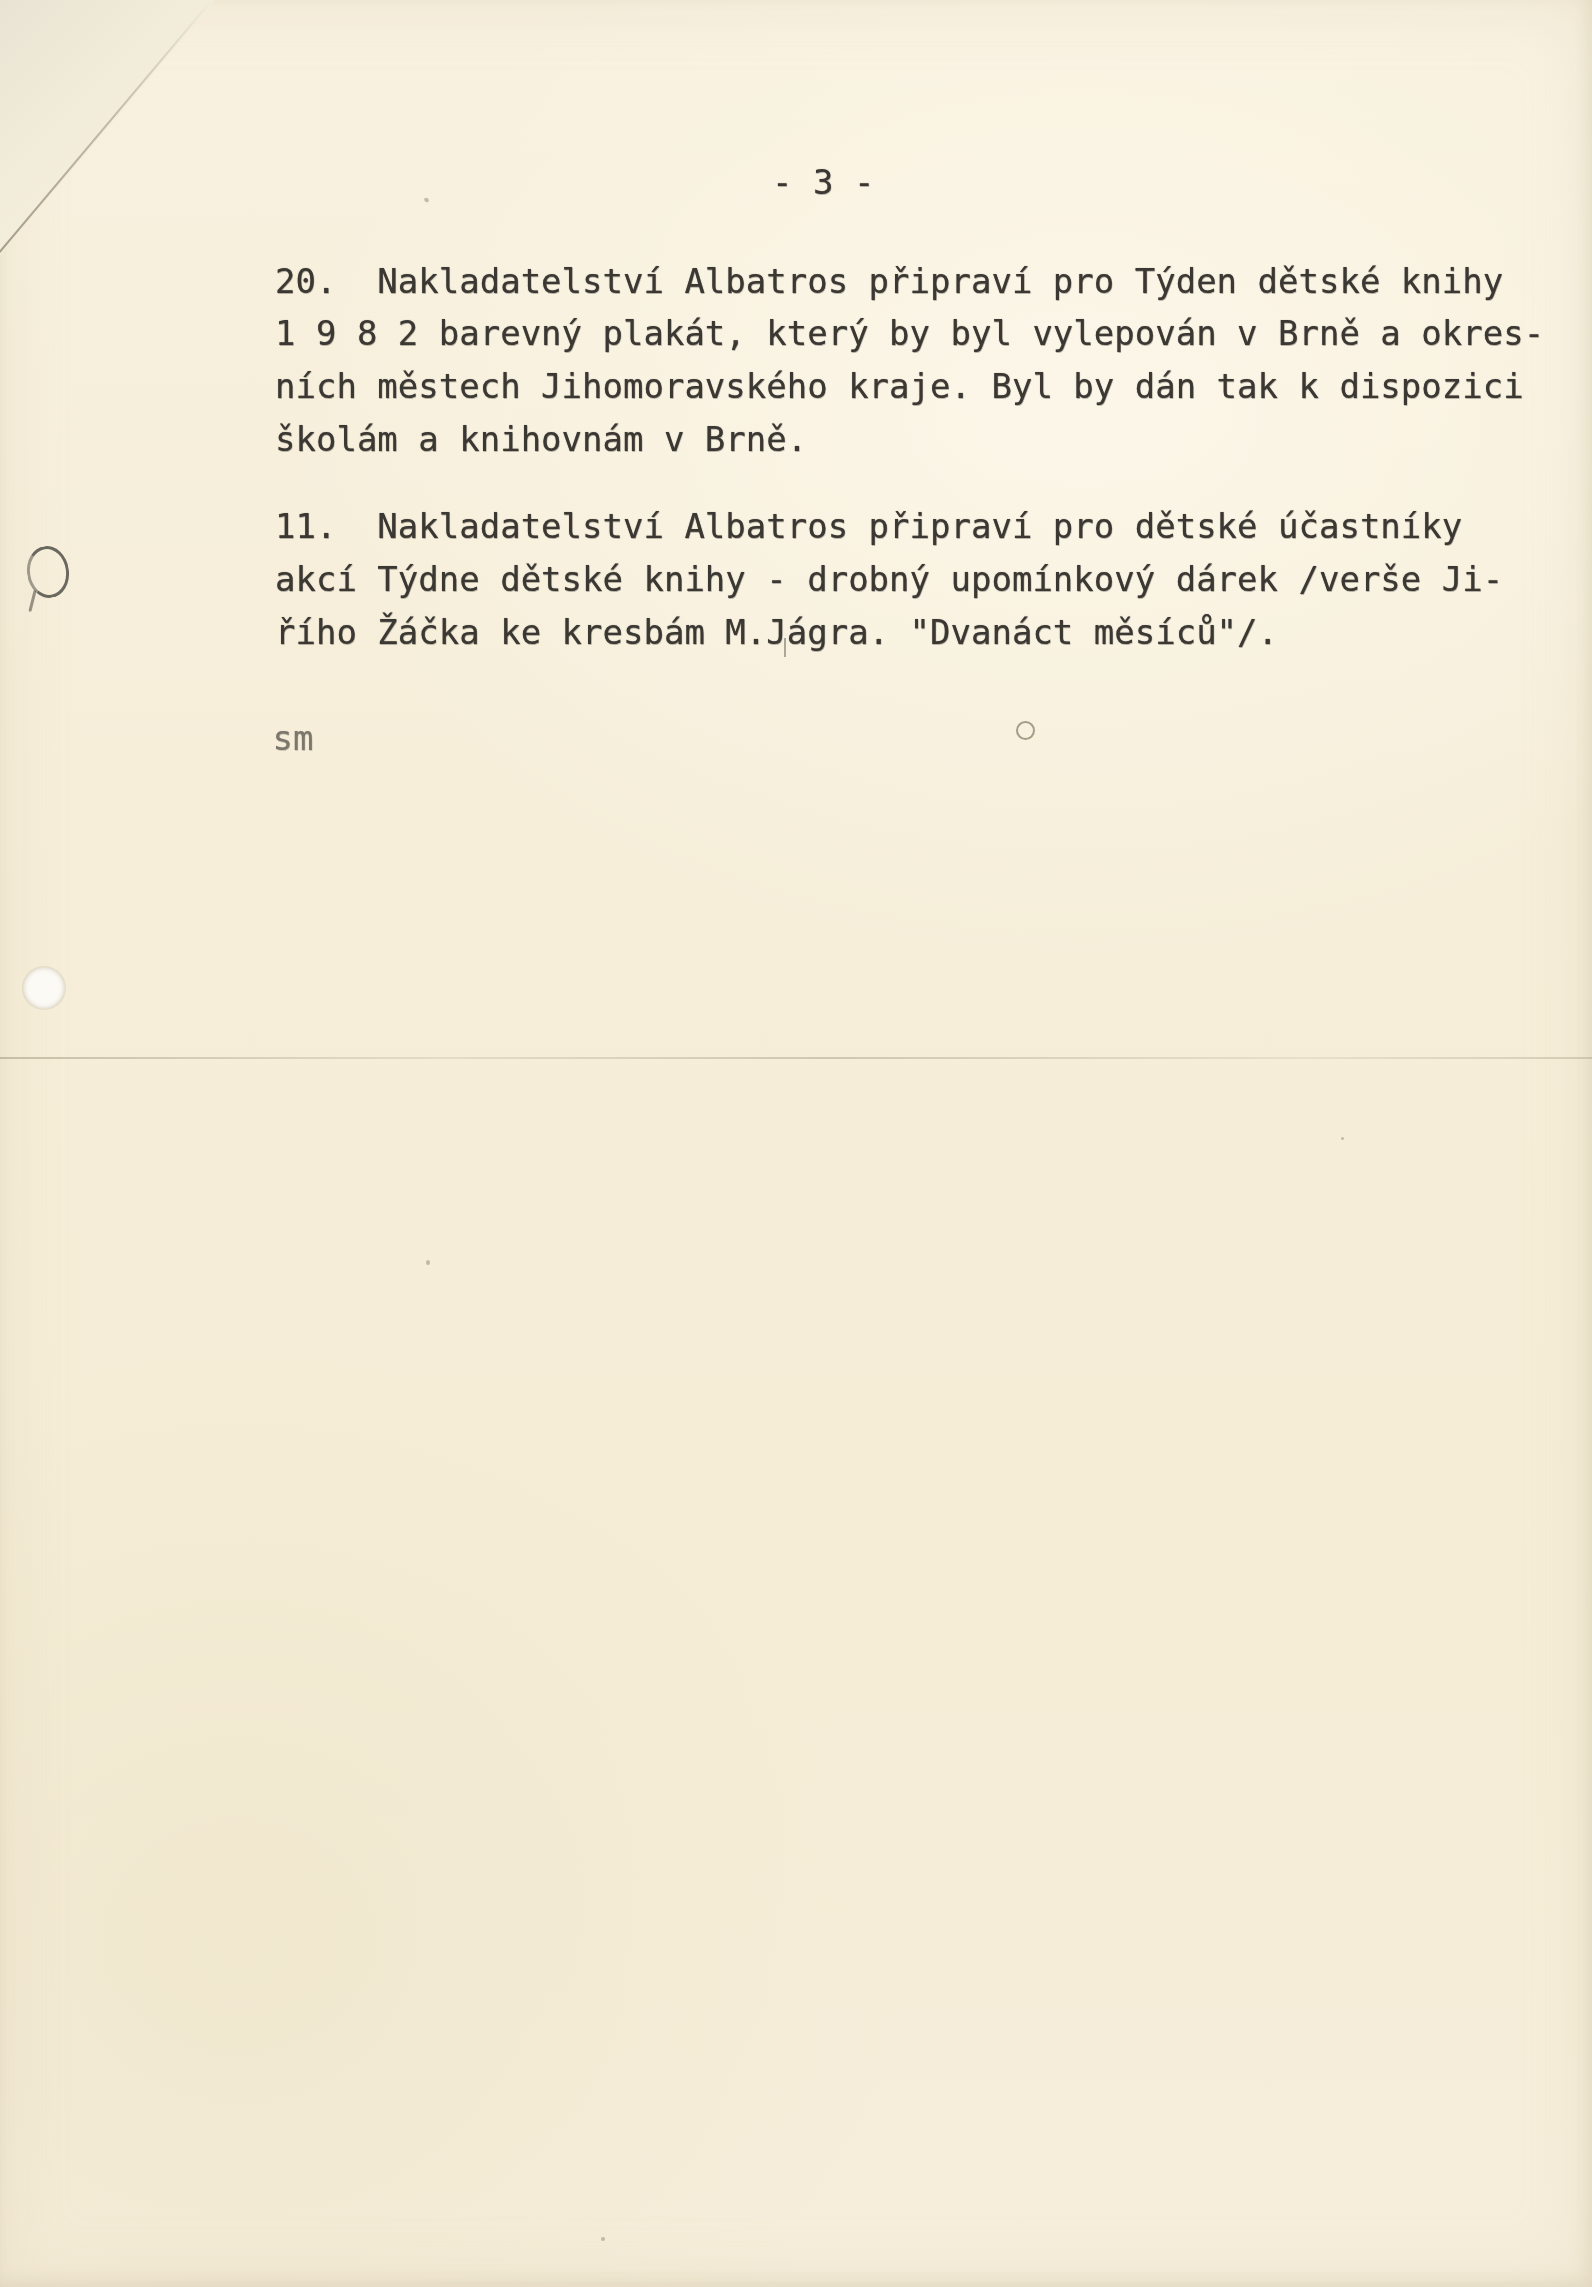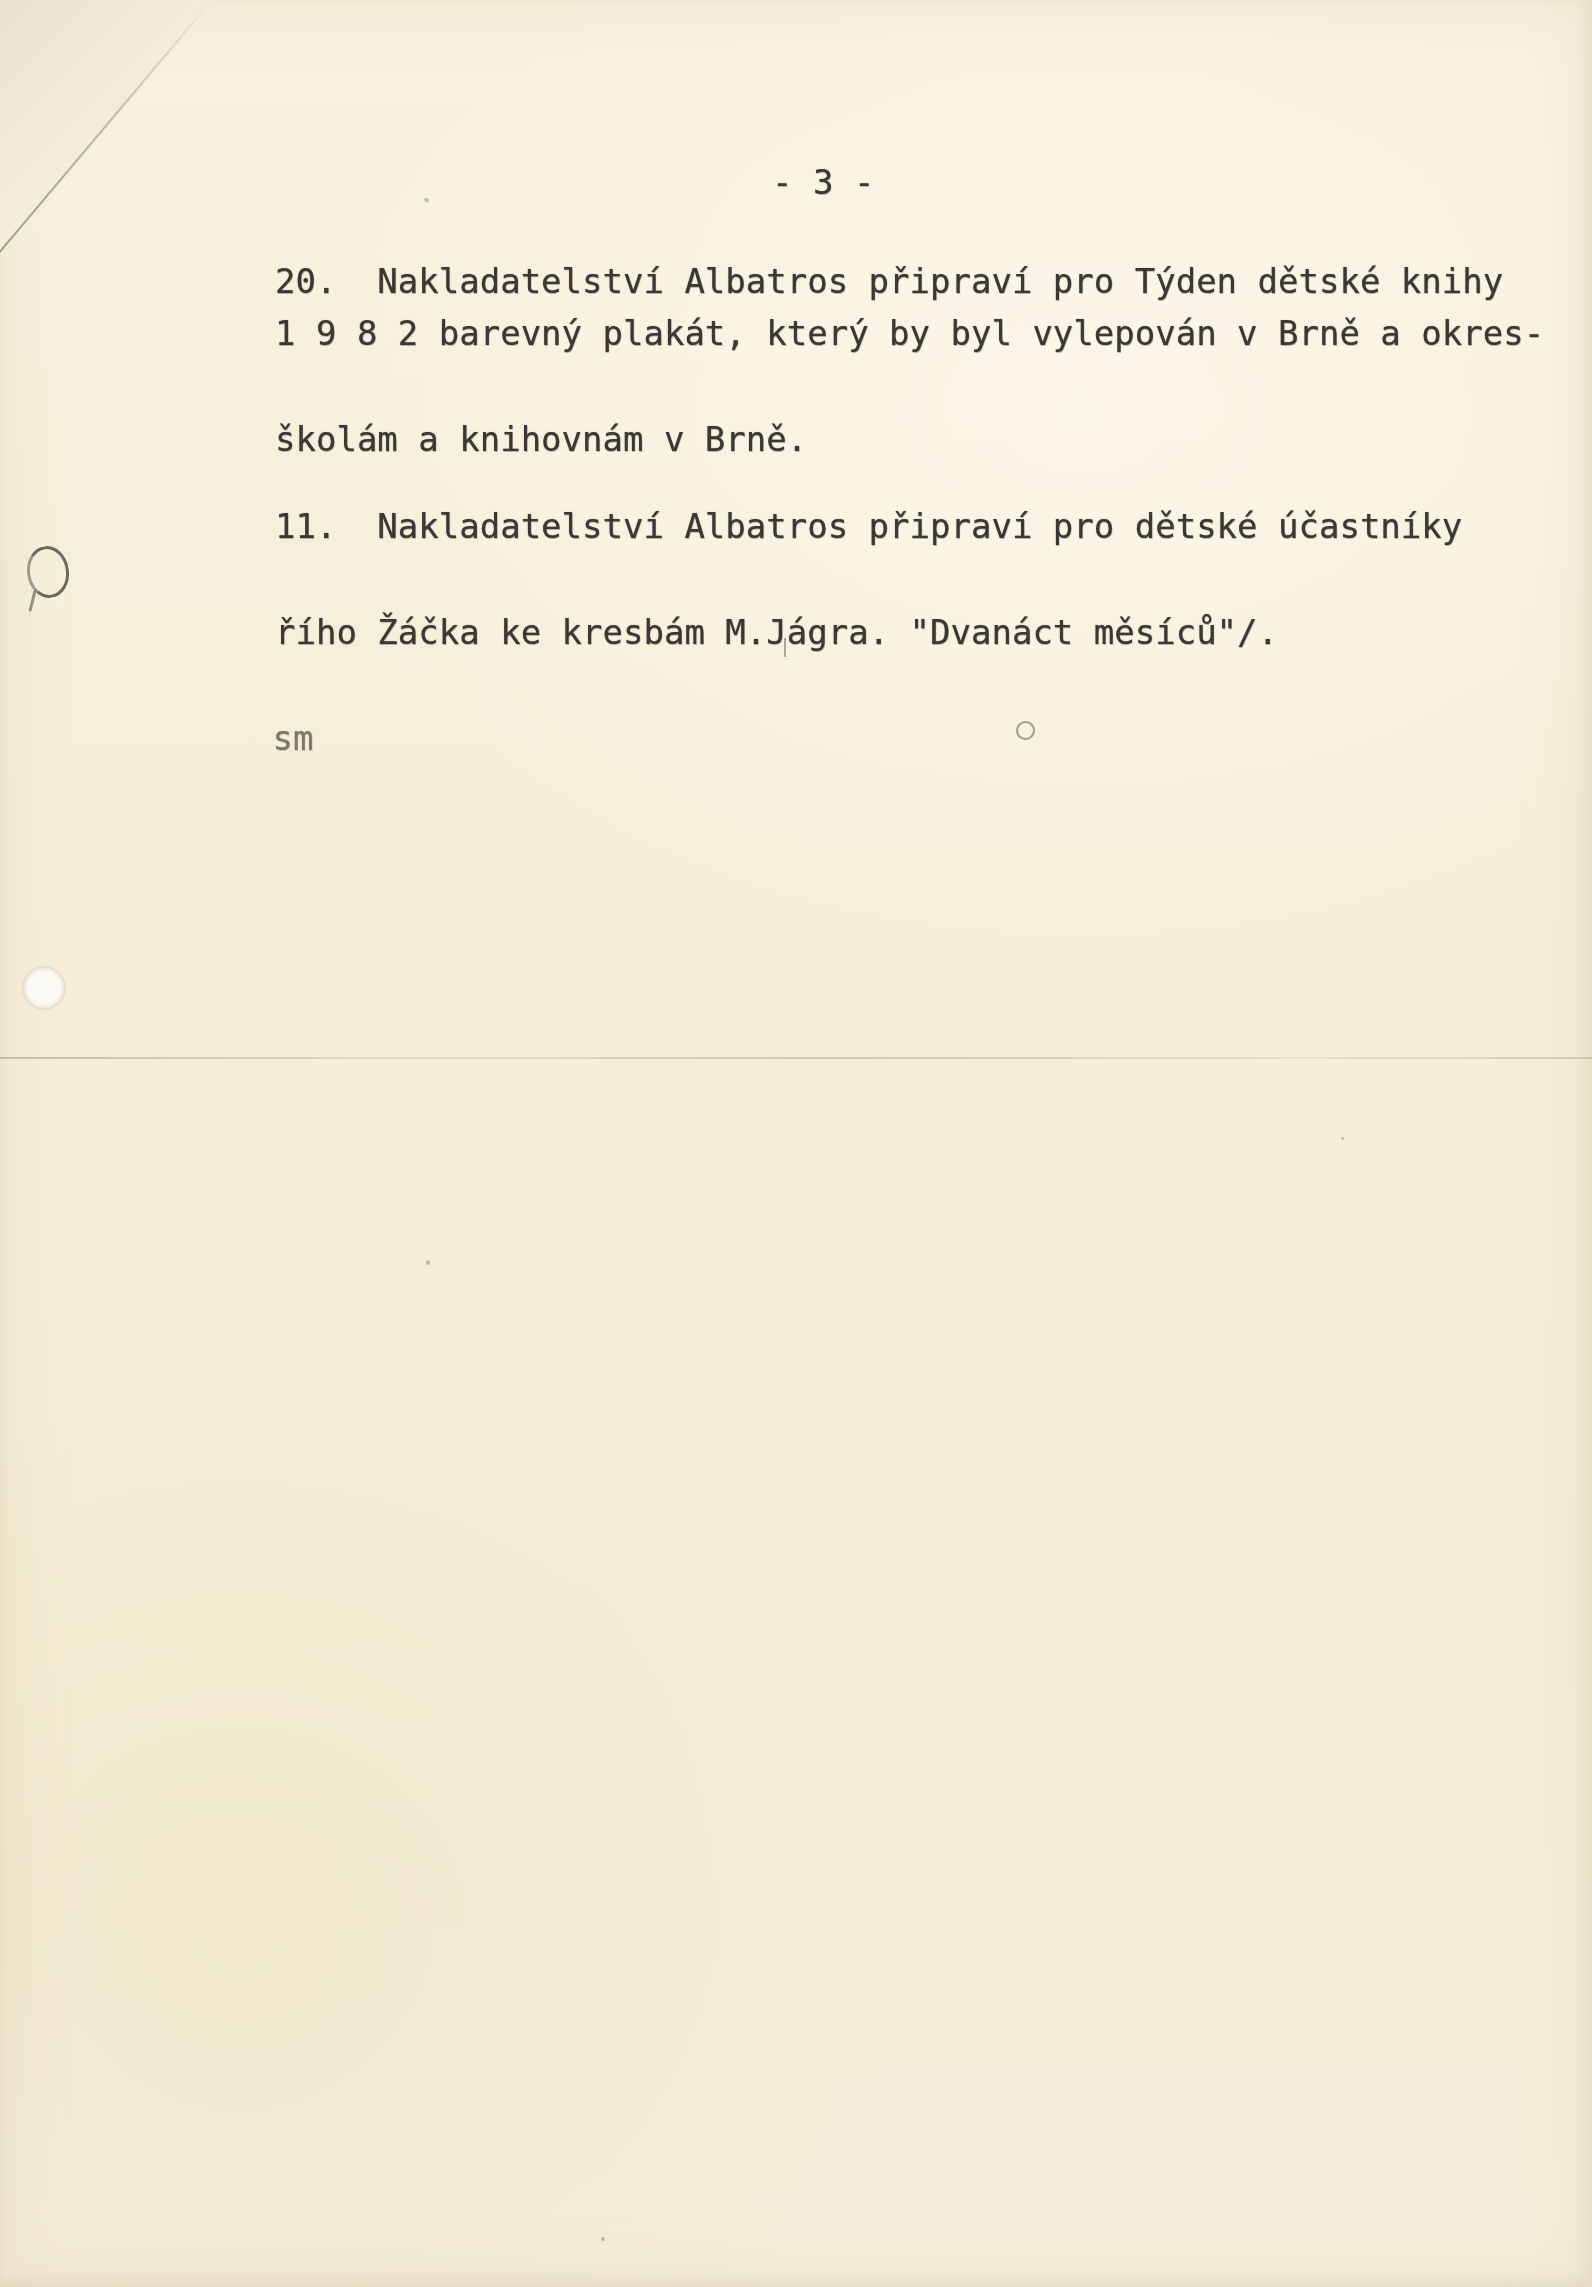--- a/index.html
+++ b/index.html
@@ -80,23 +80,25 @@
 
 <div class="page">
 
   <div class="corner-fold"></div>
   <div class="fold-line"></div>
 
   <div class="line page-number" style="top:162px">- 3 -</div>
 
   <div class="line" style="top:261px">20.  Nakladatelství Albatros připraví pro Týden dětské knihy</div>
   <div class="line" style="top:313px">1 9 8 2 barevný plakát, který by byl vylepován v Brně a okres-</div>
+  <div class="line" style="top:366px">ních městech Jihomoravského kraje. Byl by dán tak k dispozici</div>
   <div class="line" style="top:419px">školám a knihovnám v Brně.</div>
 
   <div class="line" style="top:506px">11.  Nakladatelství Albatros připraví pro dětské účastníky</div>
+  <div class="line" style="top:559px">akcí Týdne dětské knihy - drobný upomínkový dárek /verše Ji-</div>
   <div class="line" style="top:612px">řího Žáčka ke kresbám M.Jágra. "Dvanáct měsíců"/.</div>
 
   <div class="line overstrike" style="top:718px">sm</div>
 
   <div class="crease-h"></div>
   <div class="loop-mark"></div>
   <div class="loop-tail"></div>
   <div class="hole-white"></div>
   <div class="o-mark"></div>
   <div class="tick-mark"></div>

